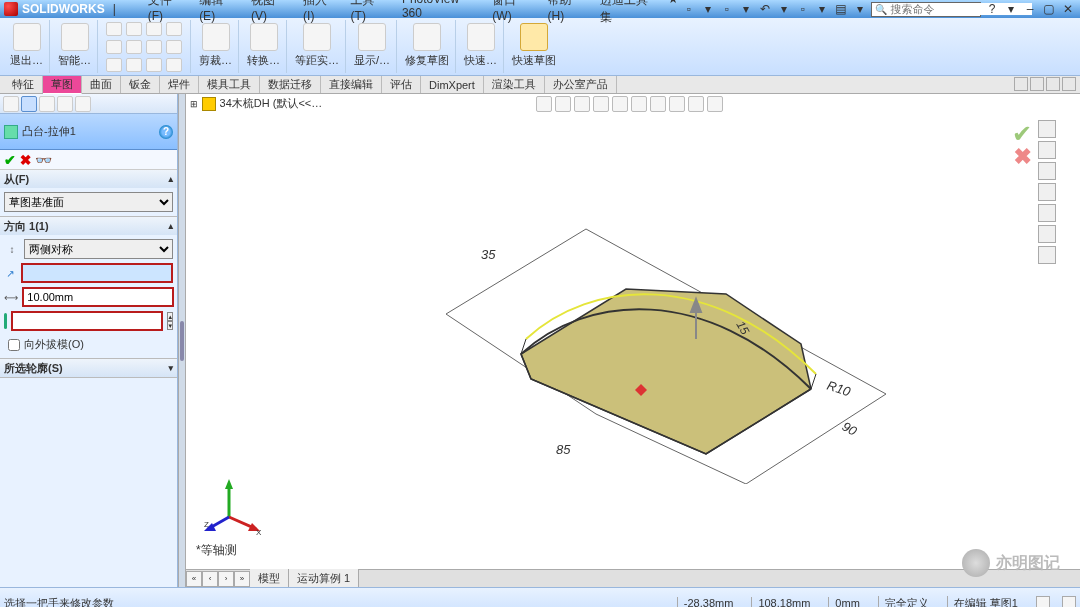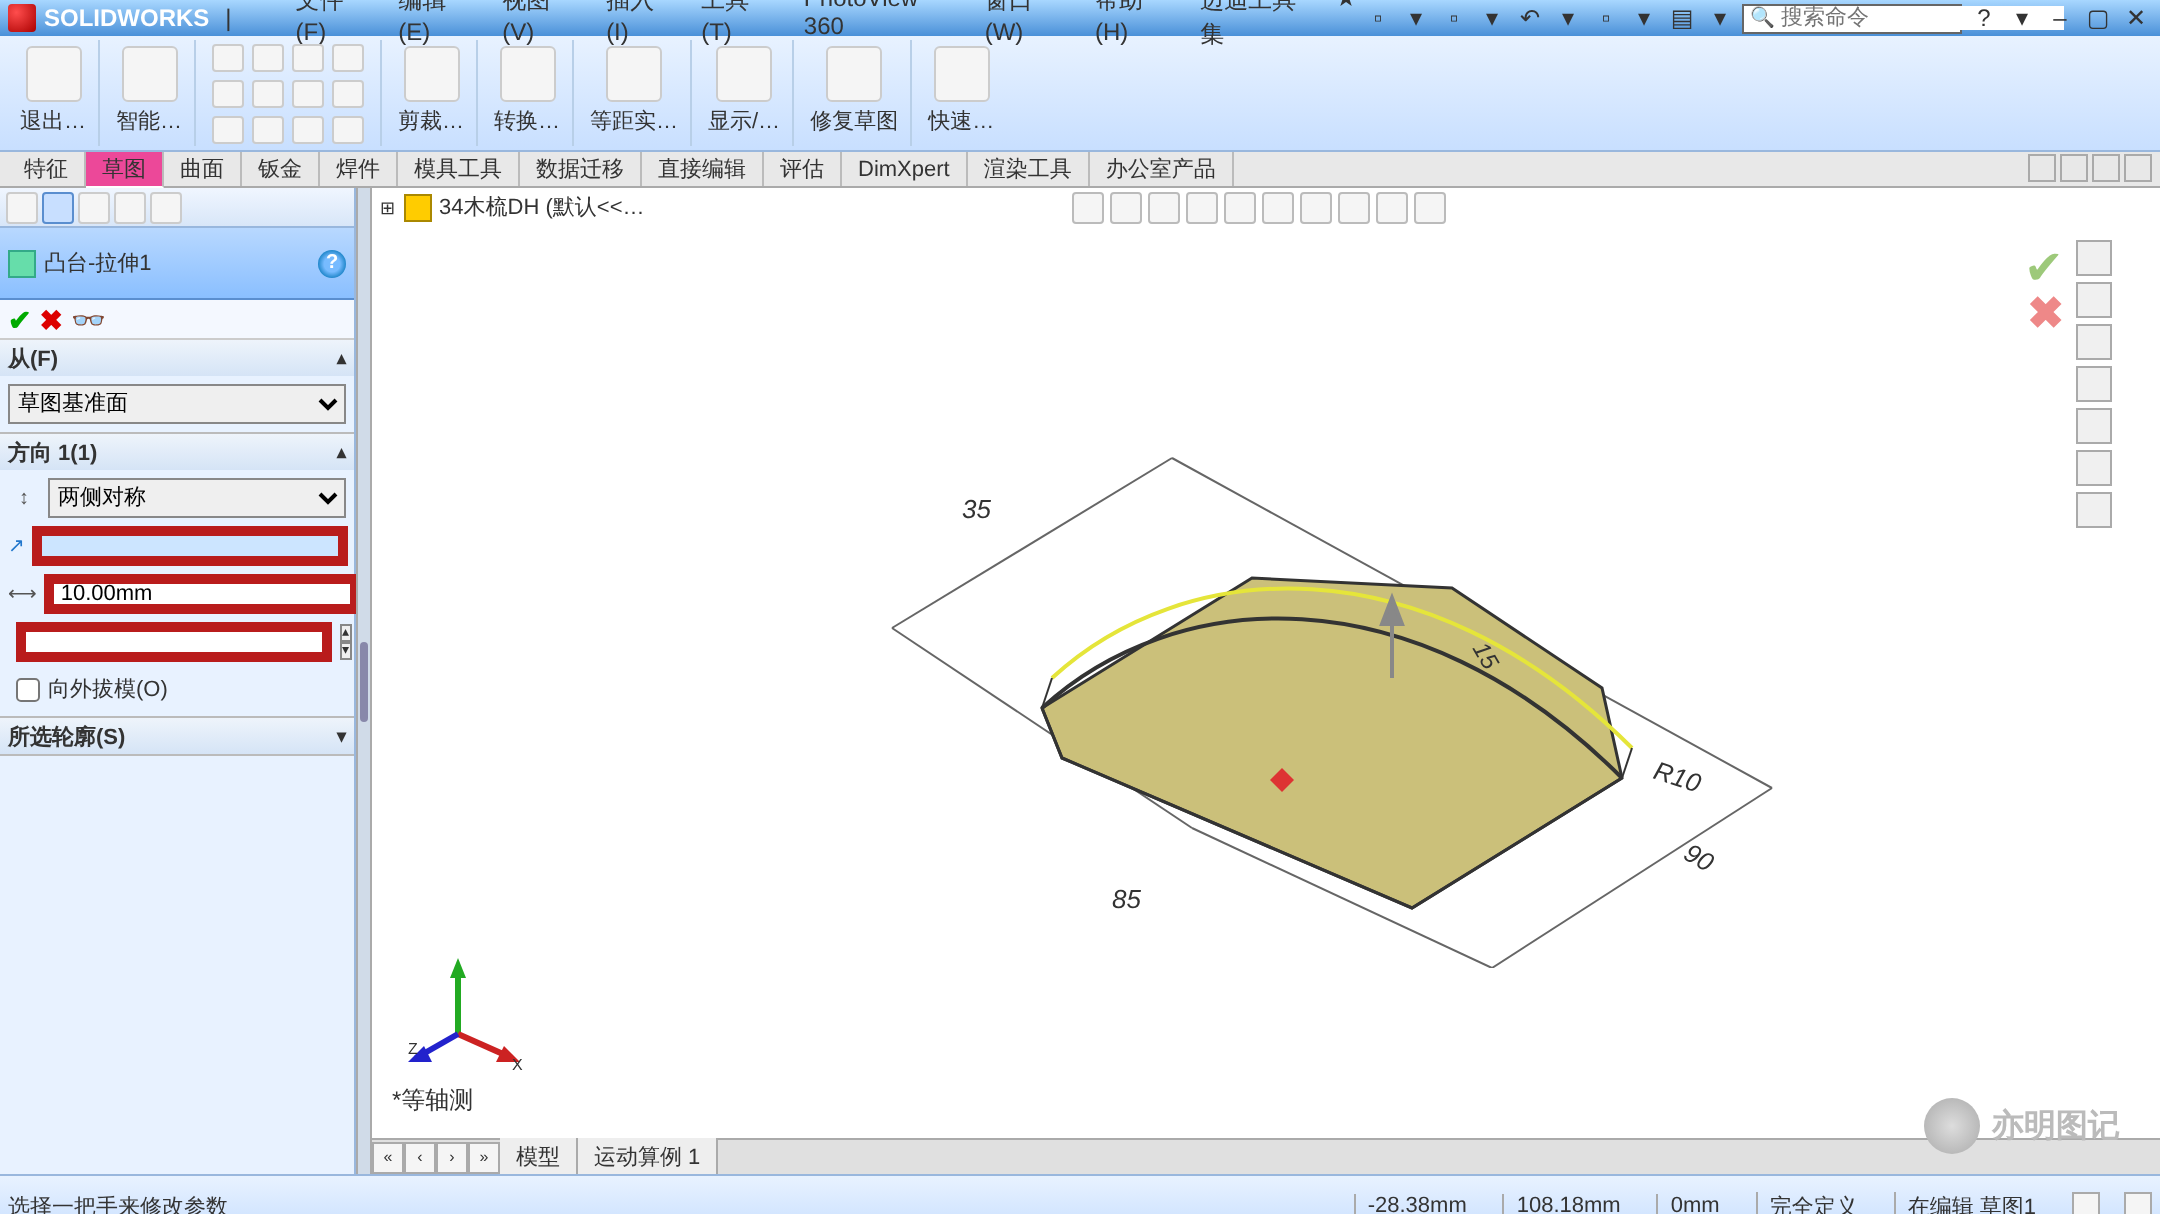--- a/index.html
+++ b/index.html
@@ -52,21 +52,21 @@
 .lp-confirm .x { color: #d00; font-size: 14px; font-weight: bold; cursor: pointer; }
 .lp-confirm .pin { color: #a66; font-size: 14px; cursor: pointer; }
 
 .grp { border-bottom: 1px solid #bbb; }
 .grp-hd { height: 18px; background: linear-gradient(to bottom,#eef4fb,#d5e4f6); display: flex; align-items: center; padding: 0 4px; font-weight: bold; font-size: 11px; }
 .grp-hd .coll { margin-left: auto; font-size: 9px; cursor: pointer; }
 .grp-bd { padding: 4px; display: flex; flex-direction: column; gap: 4px; }
 .frow { display: flex; align-items: center; gap: 4px; }
 .frow .fico2 { width: 16px; height: 16px; display: flex; align-items: center; justify-content: center; font-size: 10px; color: #555; }
 .frow select { flex: 1; height: 20px; font-size: 11px; border: 1px solid #888; }
-.frow input[type=text] { flex: 1; height: 20px; font-size: 11px; border: 5px solid #b91c1c; padding: 0 3px; }
+.frow input[type=text] { flex: 1; height: 20px; font-size: 11px; border: 2px solid #b91c1c; padding: 0 3px; }
 .frow .spin { width: 14px; display: flex; flex-direction: column; }
 .frow .spin i { height: 9px; border: 1px solid #888; font-size: 7px; text-align: center; line-height: 7px; background: #f0f0f0; font-style: normal; cursor: pointer; }
 .chkrow { display: flex; align-items: center; gap: 4px; padding: 2px 4px; font-size: 11px; }
 .chkrow input { width: 12px; height: 12px; }
 
 .splitter { width: 8px; background: #d0dbe8; border-left: 1px solid #aaa; border-right: 1px solid #aaa; display: flex; align-items: center; justify-content: center; cursor: col-resize; }
 .splitter .grip { width: 4px; height: 40px; background: #88a; border-radius: 2px; }
 
 
 .viewport { flex: 1; background: #fff; position: relative; overflow: hidden; }
@@ -185,20 +185,24 @@
     <div class="big"></div>
     <div class="lbl">显示/…</div>
   </div>
   <div class="rgrp">
     <div class="big"></div>
     <div class="lbl">修复草图</div>
   </div>
   <div class="rgrp">
     <div class="big"></div>
     <div class="lbl">快速…</div>
+  </div>
+  <div class="rgrp">
+    <div class="big" style="background:#ffe9a8;border-color:#d4a838;"></div>
+    <div class="lbl">快速草图</div>
   </div>
 </div>
 
 <div class="cmdtabs">
   <span>特征</span>
   <span class="active">草图</span>
   <span>曲面</span>
   <span>钣金</span>
   <span>焊件</span>
   <span>模具工具</span>

